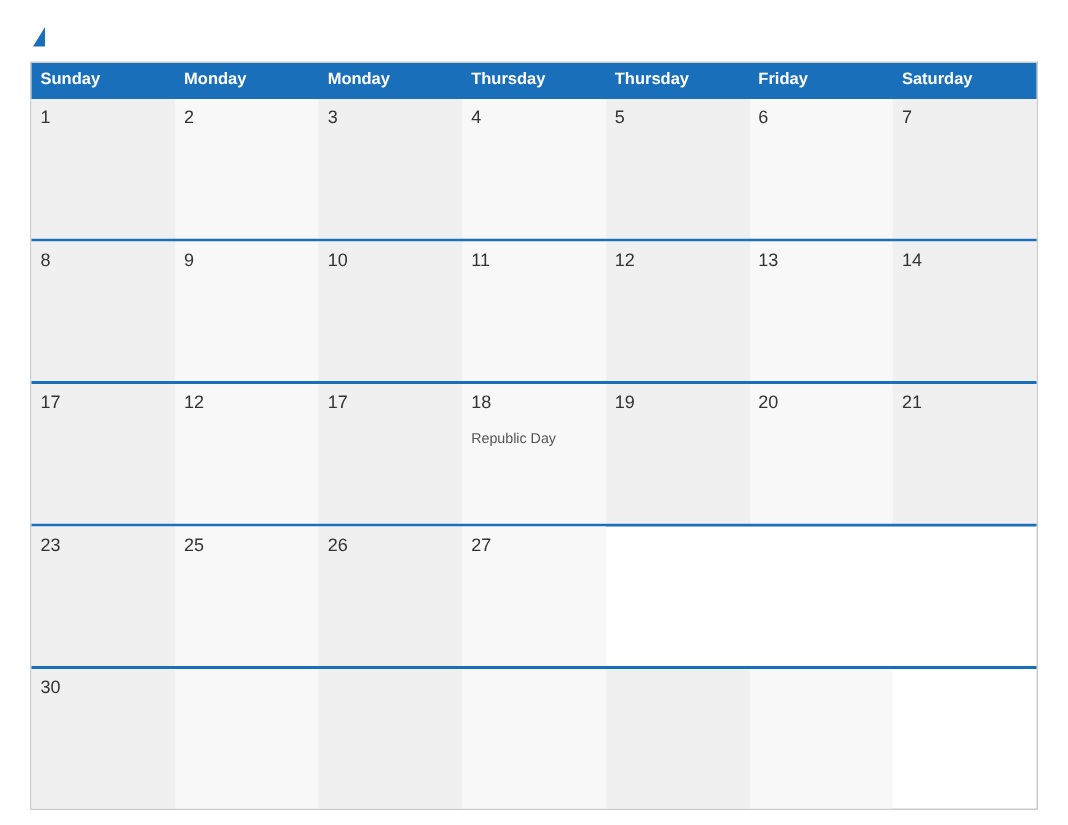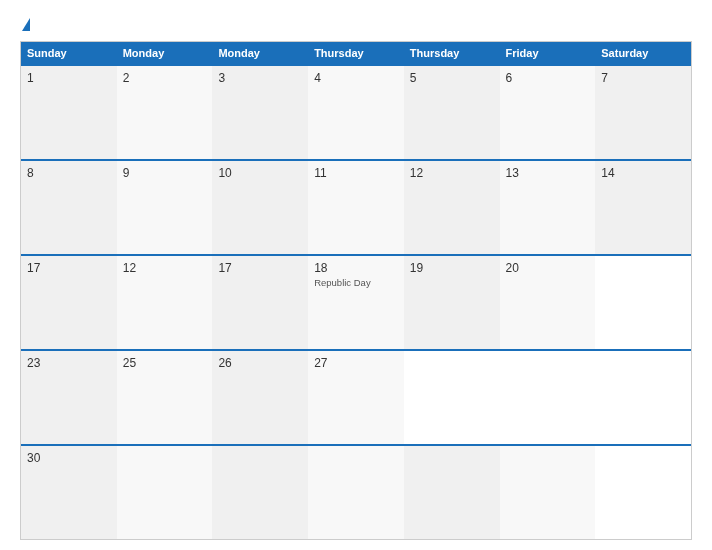--- a/index.html
+++ b/index.html
@@ -104,21 +104,21 @@
       background: #f5f5f5;
     }
     .day-num {
       font-size: 12px;
       color: #333;
       display: block;
     }
     .holiday-label {
       font-size: 9.5px;
       color: #555;
-      margin-top: 2px;
+      margin-top: 12px;
       display: block;
     }
     
     .cal-week .cal-cell:nth-child(1) { background: #f0f0f0; }
     .cal-week .cal-cell:nth-child(2) { background: #f8f8f8; }
     .cal-week .cal-cell:nth-child(3) { background: #f0f0f0; }
     .cal-week .cal-cell:nth-child(4) { background: #f8f8f8; }
     .cal-week .cal-cell:nth-child(5) { background: #f0f0f0; }
     .cal-week .cal-cell:nth-child(6) { background: #f8f8f8; }
     .cal-week .cal-cell:nth-child(7) { background: #f0f0f0; }
@@ -209,20 +209,23 @@
           <div class="cal-cell">
             <span class="day-num">18</span>
             <span class="holiday-label">Republic Day</span>
           </div>
           <div class="cal-cell">
             <span class="day-num">19</span>
           </div>
           <div class="cal-cell">
             <span class="day-num">20</span>
           </div>
+          <div class="cal-cell">
+            <span class="day-num">21</span>
+          </div>
         </div>
         <div class="cal-week">
           <div class="cal-cell">
             <span class="day-num">23</span>
           </div>
           <div class="cal-cell">
             <span class="day-num">25</span>
           </div>
           <div class="cal-cell">
             <span class="day-num">26</span>

